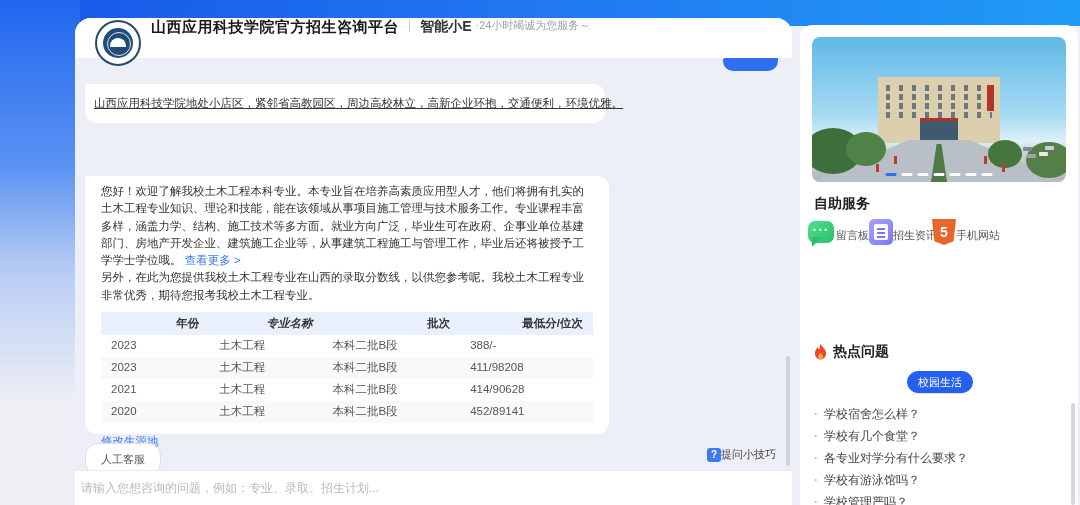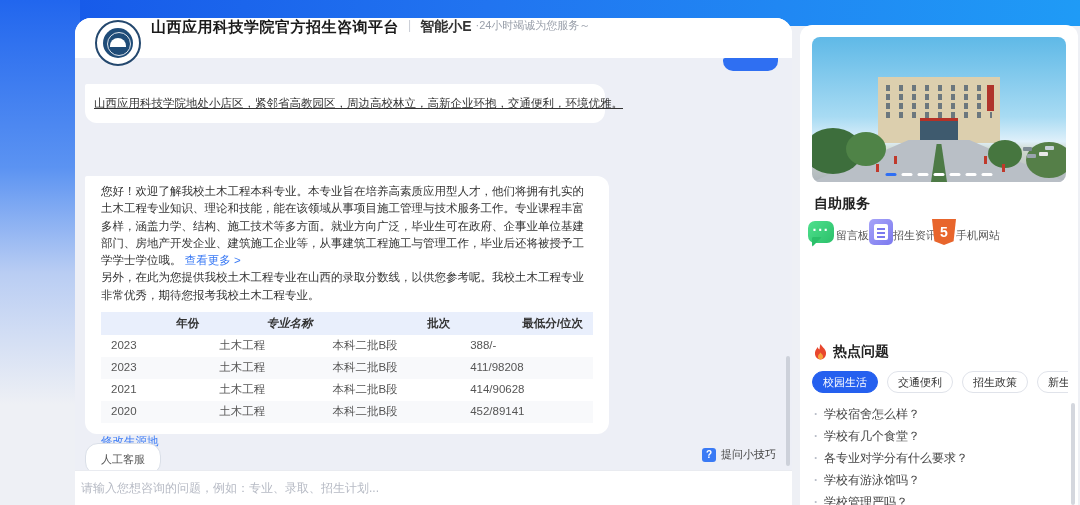--- a/index.html
+++ b/index.html
@@ -51,21 +51,21 @@
   table.scores tr:nth-child(even) td { background:#f8f9fb; }
   table.scores th:nth-child(1){width:22%;} table.scores th:nth-child(2){width:23%;font-style:italic;}
   table.scores th:nth-child(3){width:28%;} table.scores th:nth-child(4){width:27%;}
   .modify-link { display:inline-block; margin-top:4px; font-size:11.5px; }
 
   .agent-pill { position:absolute; left:10px; top:385px; height:32px; padding:0 15px; line-height:22px;
                 background:#fff; border:1px solid #dadfe8; border-radius:13px; font-size:11px; color:#555; cursor:pointer; }
   .tips { position:absolute; right:16px; top:389px; display:flex; align-items:center; cursor:pointer; }
   .tips-icon { width:14px; height:14px; border-radius:3px; background:#3a7af5; color:#fff;
                font-size:10px; font-weight:bold; display:flex; align-items:center; justify-content:center; }
-  .tips-label { font-size:11px; color:#444; margin-left:5px; }
+  .tips-label { font-size:11px; color:#444; }
 
   .chat-scrollbar { position:absolute; right:2px; top:298px; width:4px; height:110px;
                     background:#cdd1da; border-radius:2px; }
 
   .input-area { position:absolute; left:0; top:452px; width:100%; height:35px; background:#fff;
                 border-top:1px solid #e9ebf0; }
   .input-area input { border:none; outline:none; width:96%; margin:10px 0 0 6px;
                       font-size:12px; color:#333; font-family:inherit; background:transparent; }
   .input-area input::placeholder { color:#b6bac4; }
 
@@ -119,21 +119,21 @@
   .ico-news { width:24px; height:26px; background:linear-gradient(135deg,#a7a4f8,#7b79ef); border-radius:5px; position:relative; }
   .ico-news::before { content:""; position:absolute; left:5px; top:5px; width:14px; height:16px; background:#fff; border-radius:2px; }
   .ico-news::after { content:""; position:absolute; left:8px; top:9px; width:8px; height:2px; background:#7b79ef;
                      box-shadow:0 4px 0 #7b79ef, 0 8px 0 #7b79ef; }
   .ico-html5 { width:24px; height:26px; background:#e8652c; color:#fff; font-size:14px; font-weight:bold;
                display:flex; align-items:center; justify-content:center;
                clip-path:polygon(0 0,100% 0,90% 86%,50% 100%,10% 86%); }
 
   .hot-title { position:absolute; left:14px; top:318px; display:flex; align-items:center; }
   .hot-title span { font-size:14px; font-weight:bold; color:#222; margin-left:6px; }
-  .tags { position:absolute; left:12px; top:346px; width:256px; height:24px; display:flex; gap:9px; overflow:hidden; align-items:flex-start; }
+  .tags { position:absolute; left:12px; top:346px; width:256px; height:24px; display:flex; gap:0; overflow:hidden; align-items:center;flex-direction:column; }
   .tag { height:22px; line-height:20px; padding:0 10px; border-radius:11px; font-size:11px; white-space:nowrap;
          background:#fff; border:1px solid #e0e3ea; color:#333; cursor:pointer; flex:0 0 auto; }
   .tag.active { background:#2560ef; border-color:#2560ef; color:#fff; }
   .q-list { position:absolute; left:14px; top:378px; width:240px; }
   .q-item { font-size:12px; color:#444; height:22px; line-height:22px; cursor:pointer;
             white-space:nowrap; overflow:hidden; }
   .q-item::before { content:"·"; color:#b9bec8; margin-right:6px; font-weight:bold; }
   .side-scrollbar { position:absolute; right:3px; top:378px; width:4px; height:102px;
                     background:#d4d7de; border-radius:2px; }
 </style>

